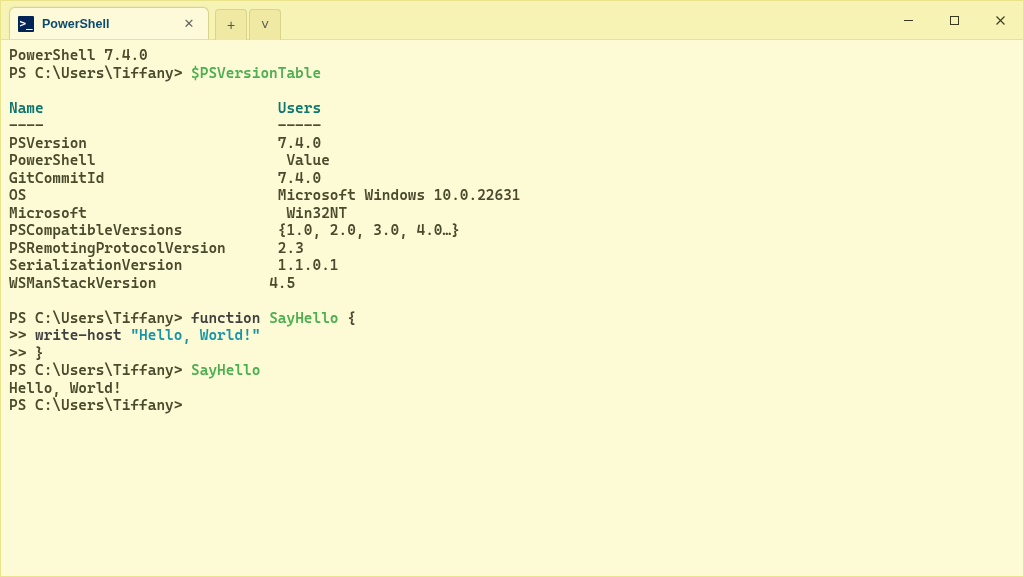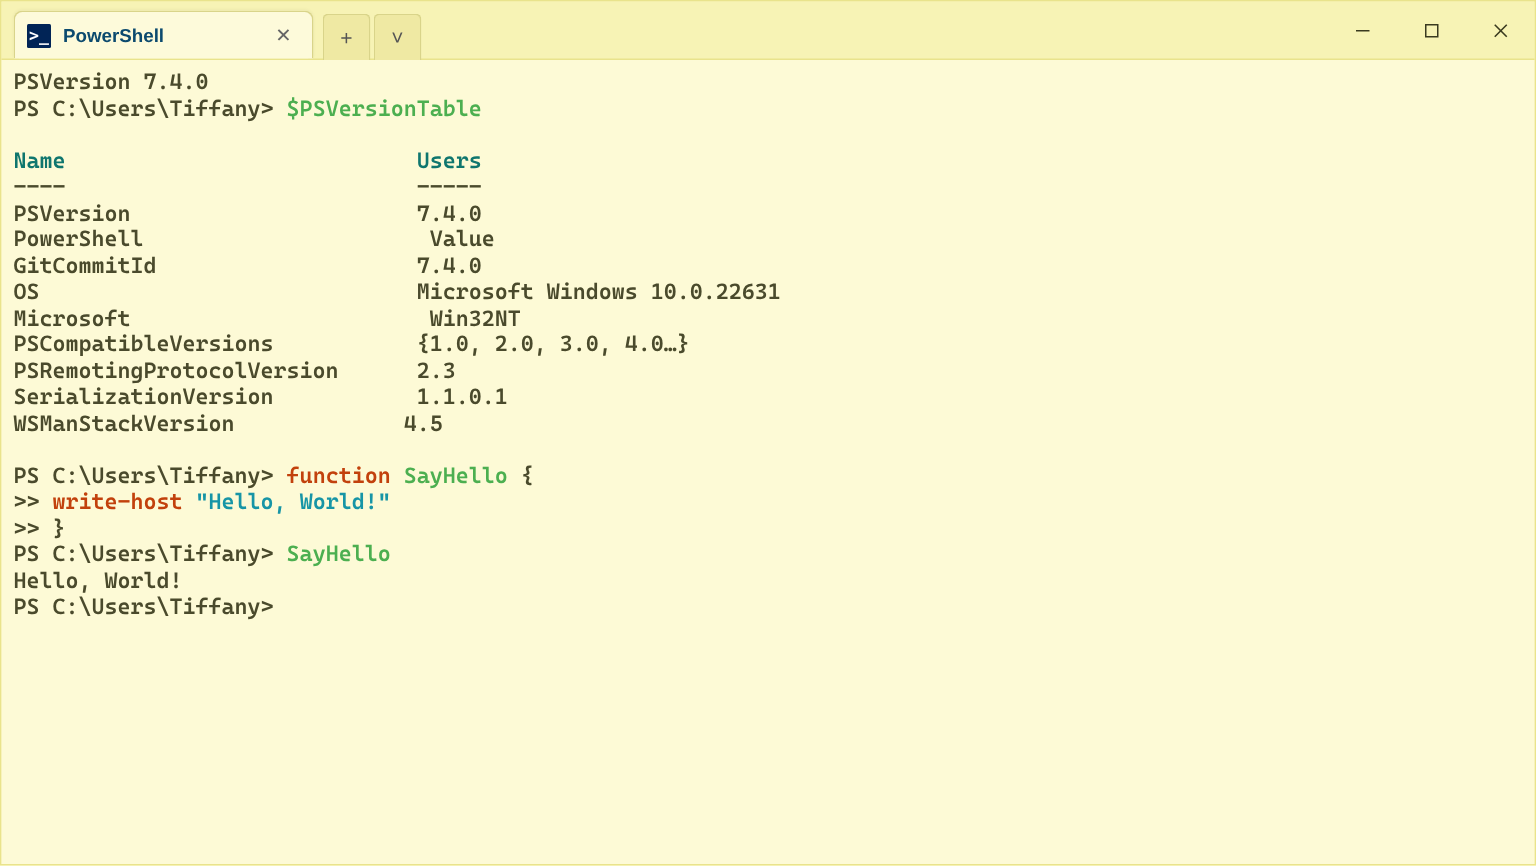--- a/index.html
+++ b/index.html
@@ -135,21 +135,21 @@
     margin: 0;
     font-family: "Cascadia Mono", Consolas, "Courier New", monospace;
     font-size: 14.8px;
     line-height: 17.5px;
     color: #4a4a2c;
     white-space: pre;
     font-weight: 600;
   }
   .tok-var    { color: #4caf50; font-weight: 600; text-align: right; }      
   .tok-head   { color: #0f766e; font-weight: 600; }      
-  .tok-kw     { color: #c2410c; font-weight: 600; }      
+  .tok-kw     { color: #404040; font-weight: 600; }      
   .tok-name   { color: #4caf50; font-weight: 600; }      
   .tok-str    { color: #1795a6; font-weight: 600; }      
   .tok-brace  { color: #4a4a2c; }
 </style>
 </head>
 <body>
 
 <div class="window">
 
   <div class="titlebar">
@@ -178,21 +178,21 @@
       <div class="wc">
         <svg width="11" height="11" viewBox="0 0 11 11">
             <line x1="1.5" y1="1.5" x2="9.5" y2="9.5" stroke="#3a3a1f" stroke-width="1.1"></line>
             <line x1="9.5" y1="1.5" x2="1.5" y2="9.5" stroke="#3a3a1f" stroke-width="1.1"></line>
           </svg>
       </div>
     </div>
   </div>
 
   <div class="terminal">
-<pre class="console"><span>PSVersion 7.4.0</span>
+<pre class="console"><span>PowerShell 7.4.0</span>
 <span>PS C:\Users\Tiffany&gt;</span> <span class="tok-var">$PSVersionTable</span>
 
 <span class="tok-head">Name</span>                           <span class="tok-head">Users</span>
 <span>----</span>                           <span>-----</span>
 <span>PSVersion</span>                      <span>7.4.0</span>
 <span>PowerShell</span>                      <span>Value</span>
 <span>GitCommitId</span>                    <span>7.4.0</span>
 <span>OS</span>                             <span>Microsoft Windows 10.0.22631</span>
 <span>Microsoft</span>                       <span>Win32NT</span>
 <span>PSCompatibleVersions</span>           <span>{1.0, 2.0, 3.0, 4.0…}</span>

